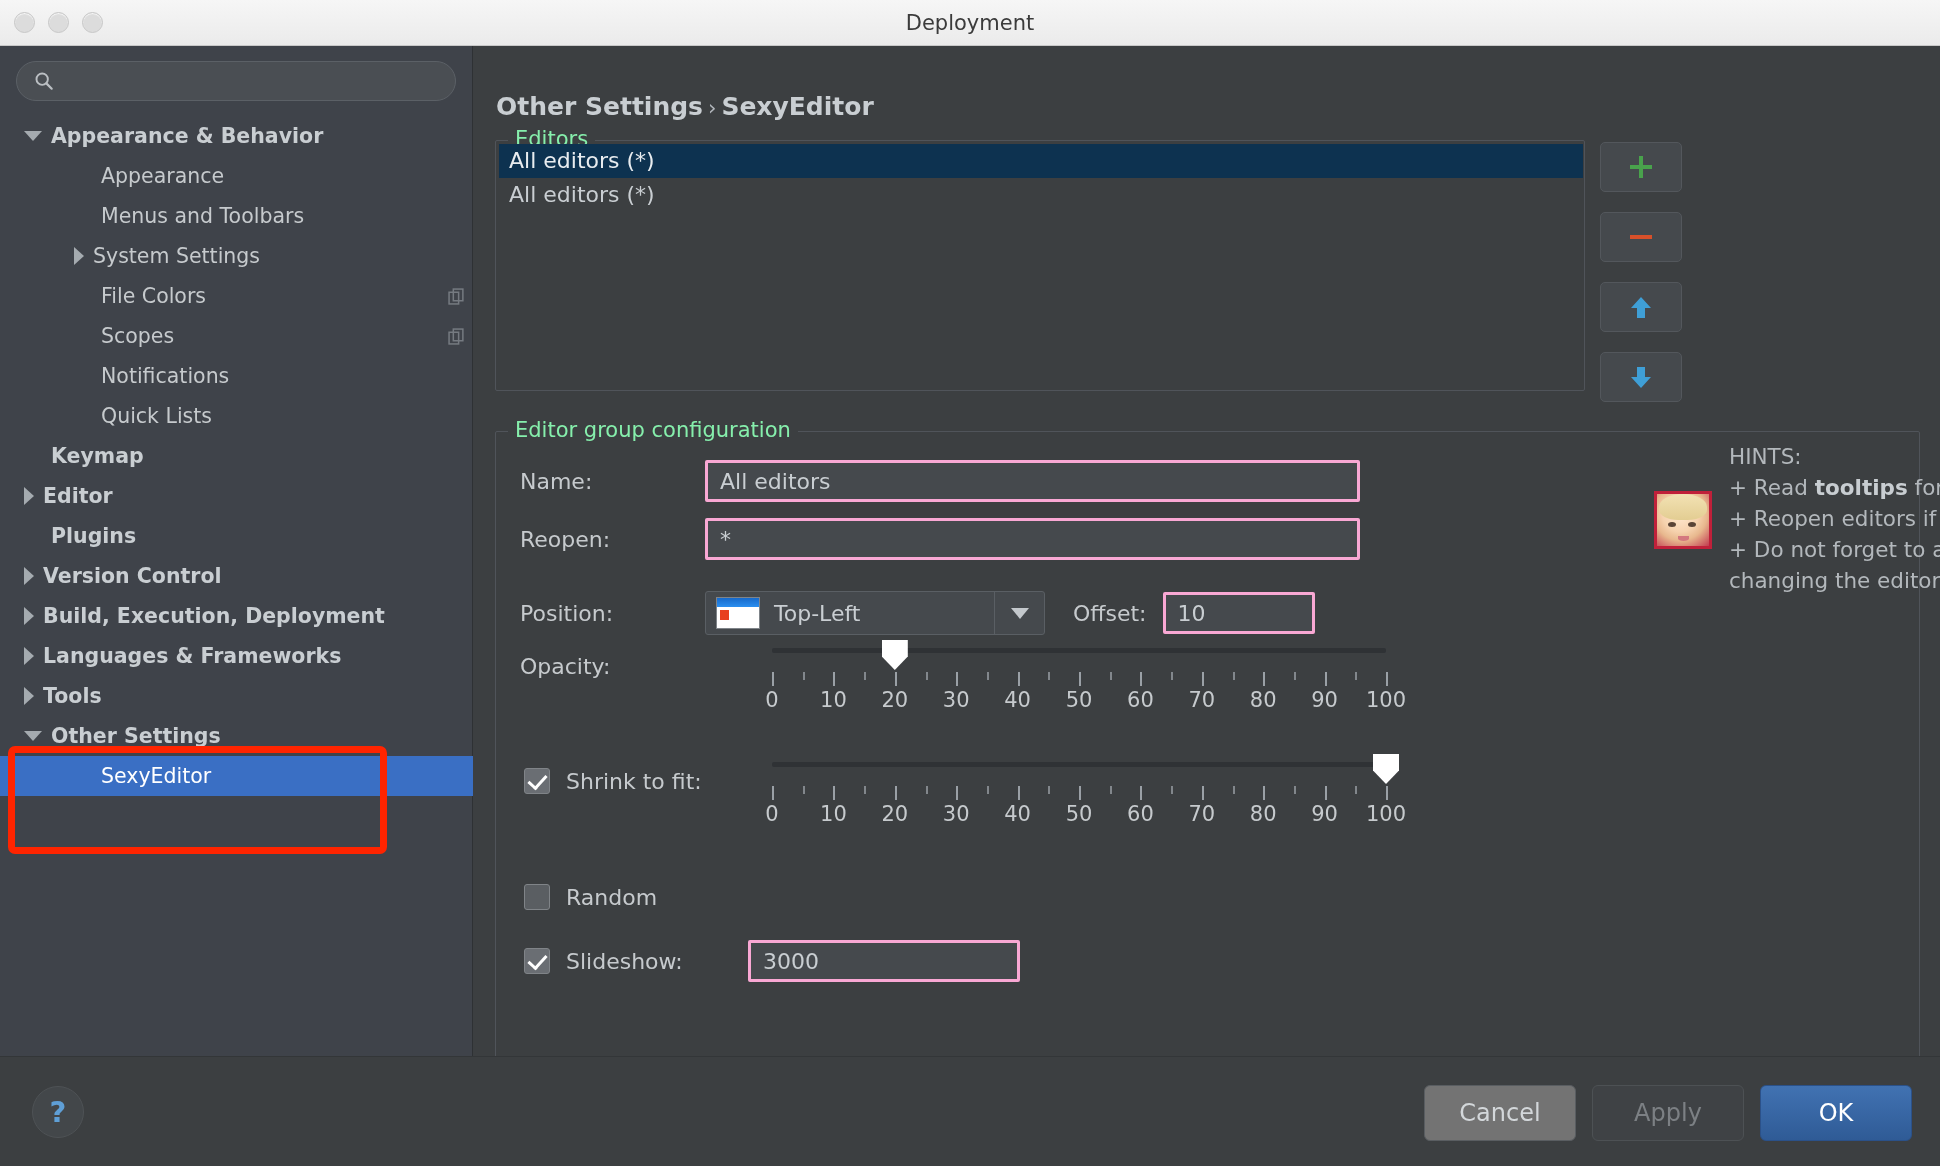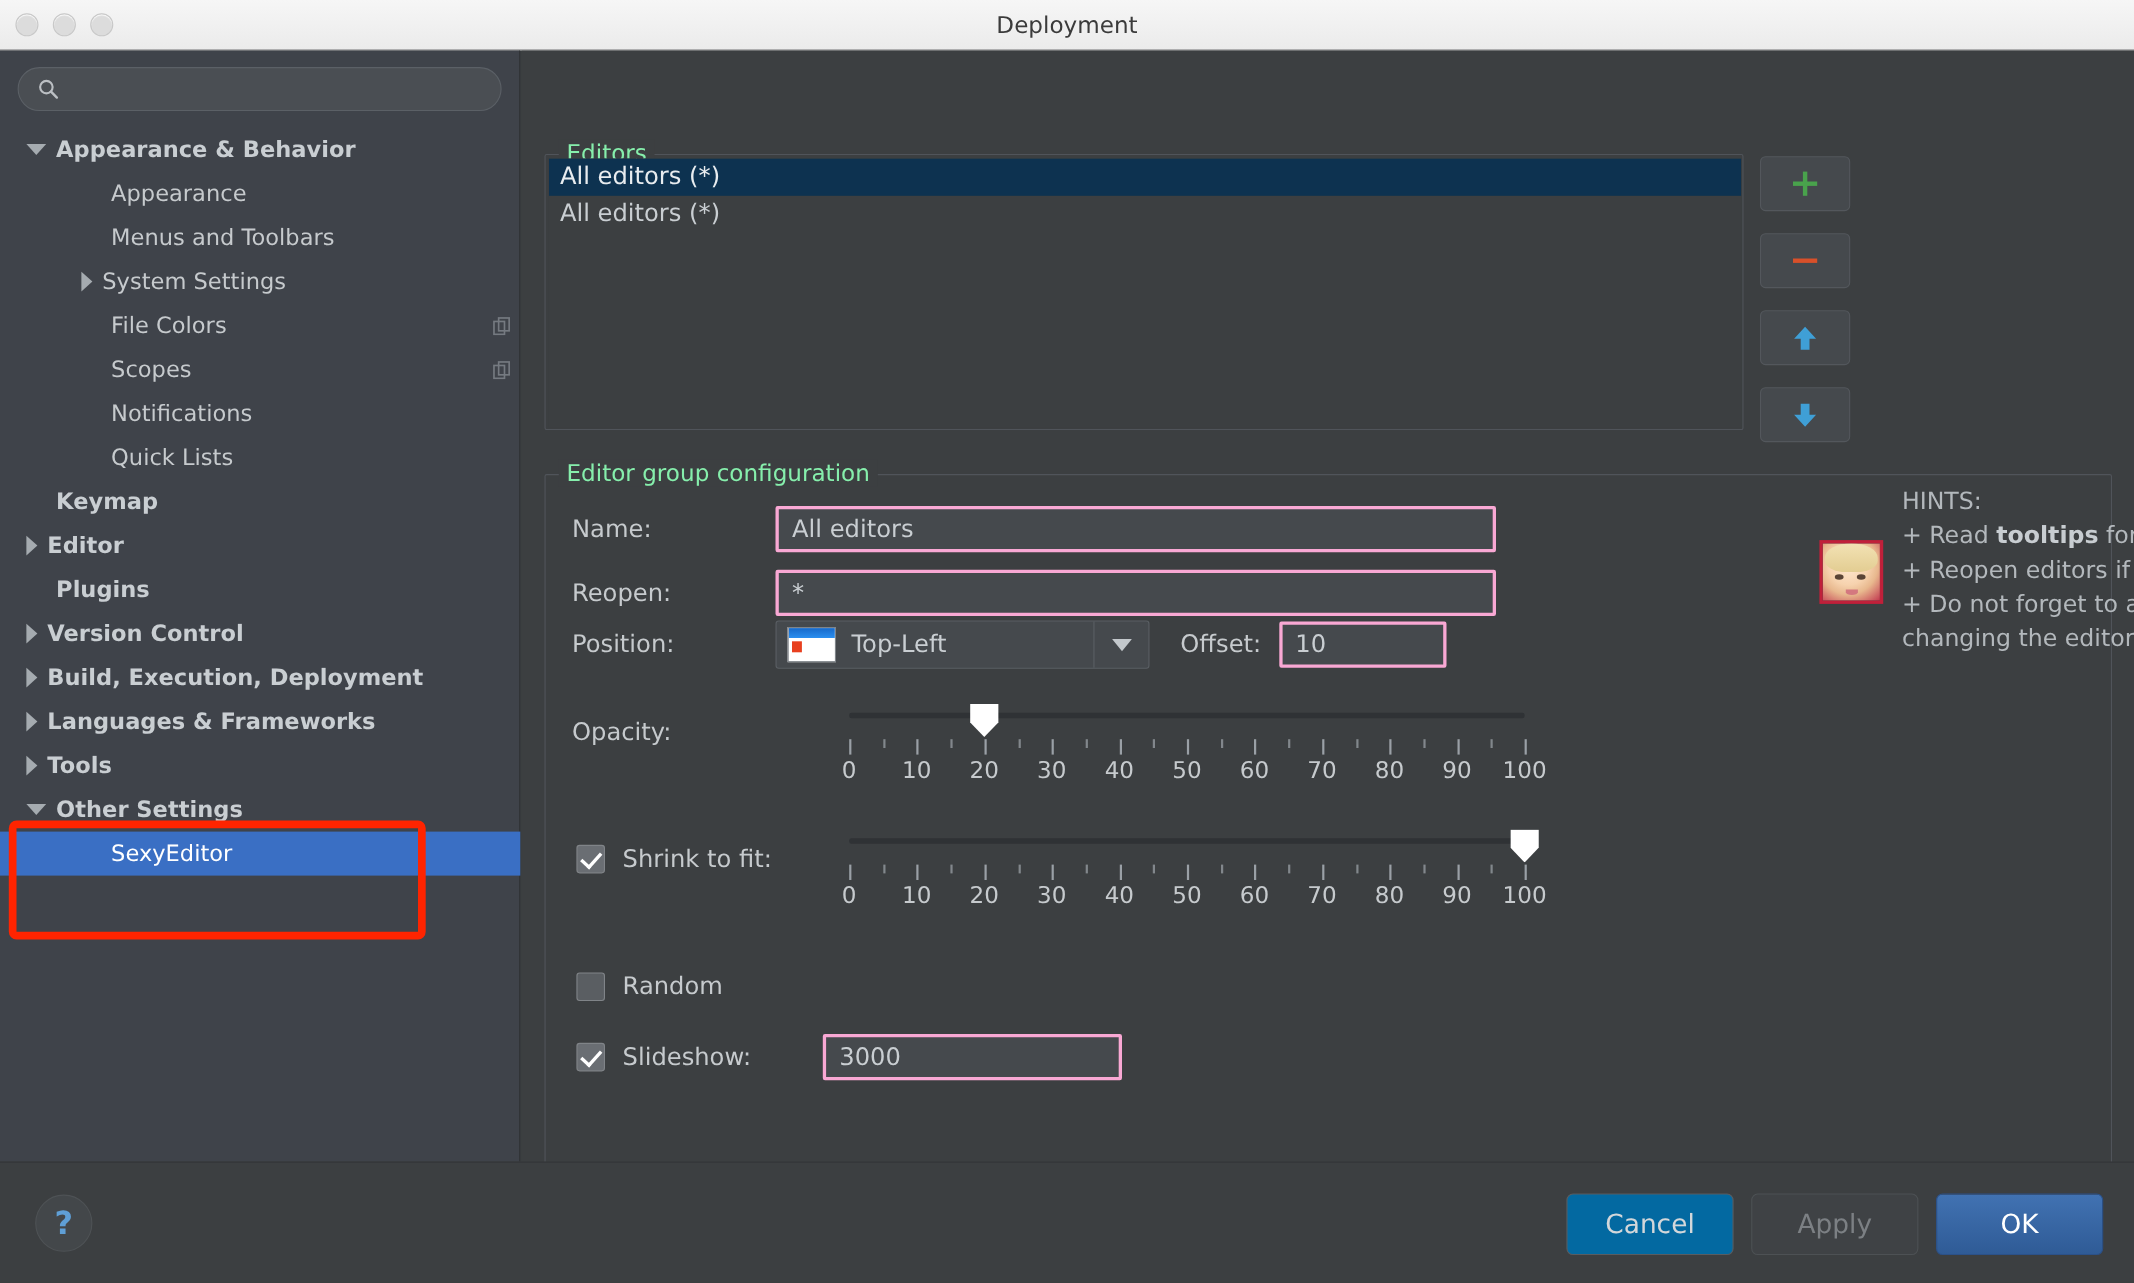--- a/index.html
+++ b/index.html
@@ -363,21 +363,21 @@
     display: flex; gap: 16px;
   }
   .btn {
     min-width: 152px; height: 56px;
     border-radius: 6px;
     font-size: 24px;
     font-family: "DejaVu Sans", sans-serif;
     display: flex; align-items: center; justify-content: center;
     padding: 0 24px;
   }
-  .btn.normal { background: #0369a1; border: 1px solid #595d61; color: #d3d7da; }
+  .btn.normal { background: #737373; border: 1px solid #595d61; color: #d3d7da; }
   .btn.disabled { background: #3f4245; border: 1px solid #4d5154; color: #7c8084; }
   .btn.default {
     background: linear-gradient(to bottom, #4172b2, #2f5b96);
     border: 1px solid #2b5189;
     color: #ffffff;
   }
 </style>
 </head>
 <body>
 
@@ -480,20 +480,23 @@
           <span class="arrow none"></span>
           <span>SexyEditor</span>
         </div>
       </div>
 
     <div class="annot"></div>
   </div>
 
   <div class="main">
 
+    <div class="breadcrumb">
+      <span>Other Settings</span><span class="crumb-sep">›</span><span>SexyEditor</span>
+    </div>
 
     <div class="groupbox" id="editors-group">
       <div class="gb-title">Editors</div>
       <div class="list" id="editors-list">
           <div class="list-row sel">All editors (*)</div>
           <div class="list-row">All editors (*)</div>
         </div>
     </div>
 
     <div class="side-tools">
@@ -526,21 +529,21 @@
       <div class="frow" style="left:24px; top:28px;">
         <span class="flabel" style="width:185px;">Name:</span>
         <input class="field" style="width: 655px;" value="All editors">
       </div>
 
       <div class="frow" style="left:24px; top:86px;">
         <span class="flabel" style="width:185px;">Reopen:</span>
         <input class="field" style="width: 655px;" value="*">
       </div>
 
-      <div class="frow" style="left:24px; top:132px;">
+      <div class="frow" style="left:24px; top:159px;">
         <span class="flabel" style="width:185px;">Position:</span>
         <div class="combo">
           <span class="pos-ic">
             <span class="bar"></span>
               <span class="mk"></span>
           </span>
           <span class="combo-text">Top-Left</span>
           <span class="combo-arrow">
               <i class="caret-dn"></i>
             </span>

